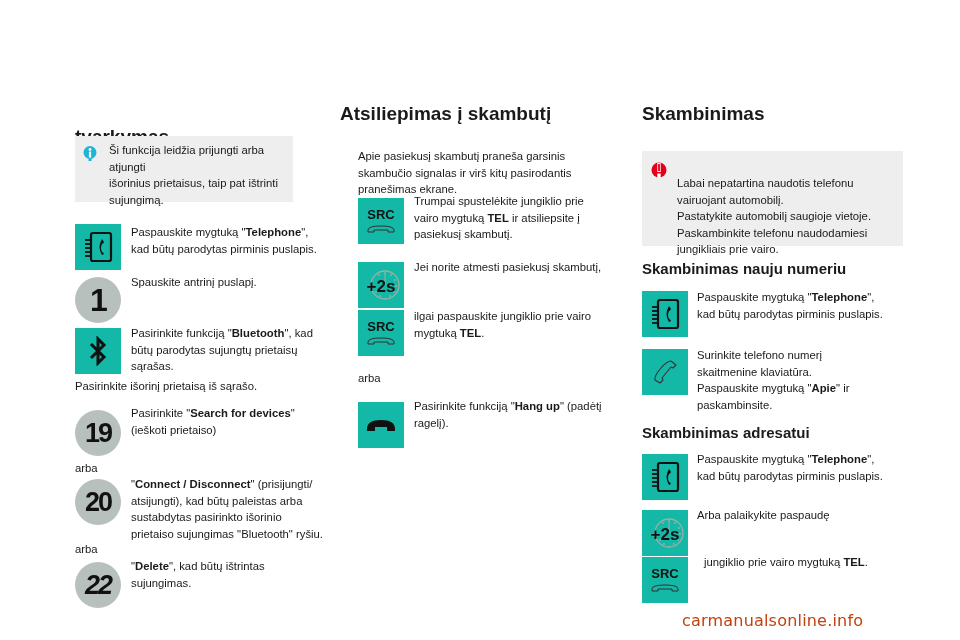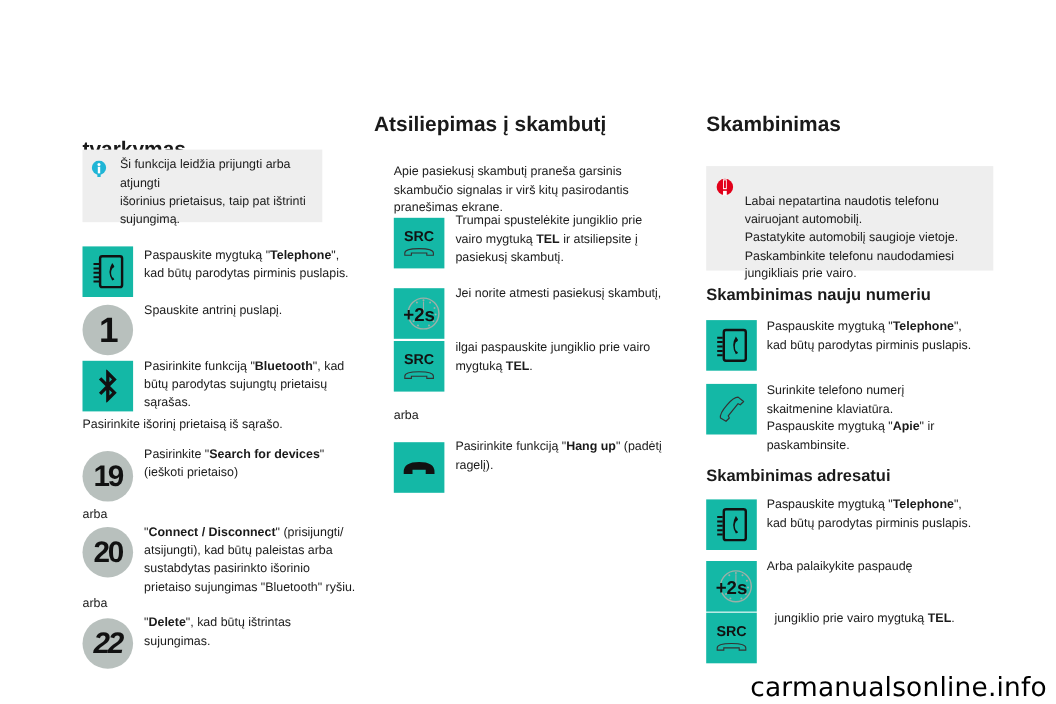--- a/index.html
+++ b/index.html
@@ -6,21 +6,21 @@
   html, body { width: 960px; height: 640px; background: #ffffff; overflow: hidden; }
   body { position: relative; font-family: "Liberation Sans", sans-serif; color: #1a1a1a; }
   .abs { position: absolute; }
   h2.h1 { font-family: "Liberation Sans", sans-serif; font-weight: 700; font-size: 19px; line-height: 21px; color: #1a1a1a; }
   h3.h2 { font-family: "Liberation Sans", sans-serif; font-weight: 700; font-size: 15px; line-height: 18px; color: #1a1a1a; }
   .txt { font-size: 11.3px; line-height: 16.5px; color: #1a1a1a; }
   .txt b { font-weight: 700; }
   .iconbox { position: absolute; width: 46px; height: 46px; background: #14b8a6; display: flex; align-items: center; justify-content: center; }
   .numcircle { position: absolute; width: 46px; height: 46px; border-radius: 50%; background: #b8c0bd; display: flex; align-items: center; justify-content: center; font-family: "Liberation Sans", sans-serif; font-weight: 700; color: #111; letter-spacing: -2px; }
   .notebox { position: absolute; background: #eeeeee; }
-  .watermark { position: absolute; left: 682px; top: 611px; font-family: "DejaVu Sans", sans-serif; font-size: 24px; color: #000000; letter-spacing: 0.2px; }
+  .watermark { position: absolute; left: 682px; top: 611px; font-family: "DejaVu Sans", sans-serif; font-size: 16px; color: #c2410c; letter-spacing: 0.2px; }
 </style>
 </head>
 <body>
 
 <h2 class="h1 abs" style="left:75px; top:105px;">
   <br>
   <span>tvarkymas</span>
 </h2>
 
 <div class="notebox" style="left:75px; top:136px; width:218px; height:66px;">

